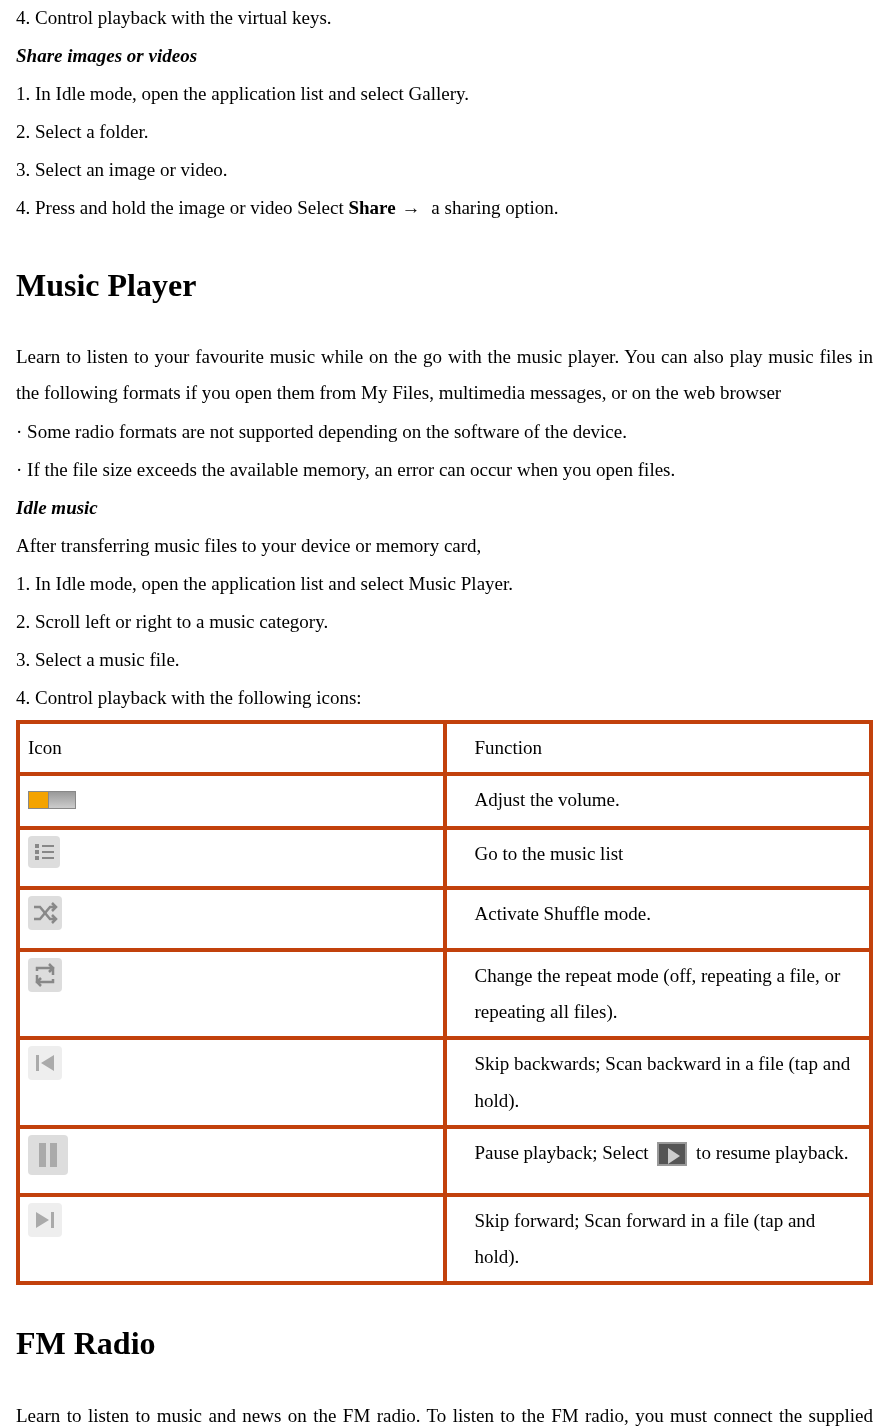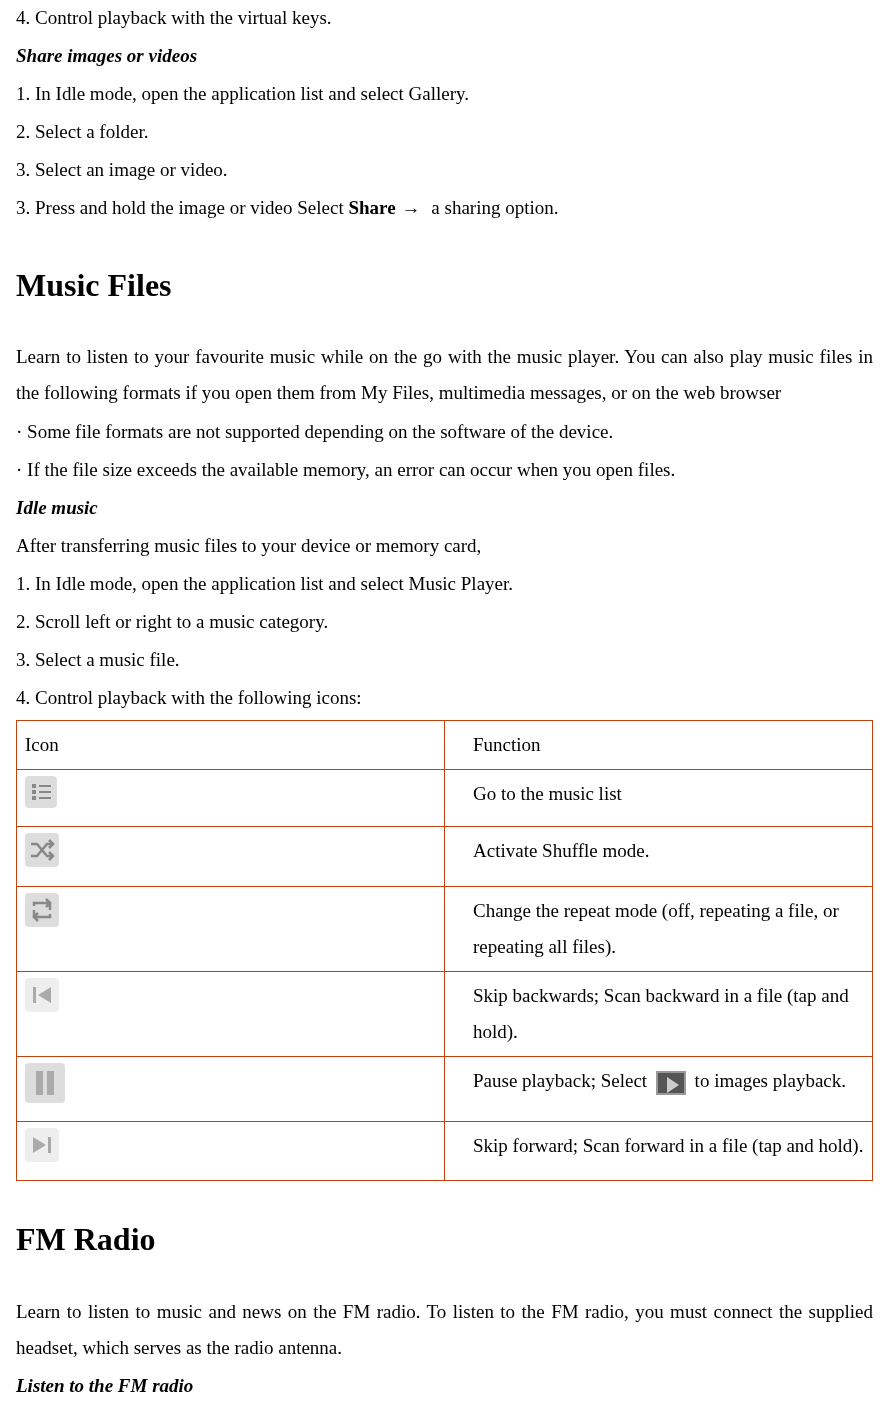--- a/index.html
+++ b/index.html
@@ -37,21 +37,21 @@
     }
     .bullet {
       margin-bottom: 2px;
     }
     table {
       border-collapse: collapse;
       width: 100%;
       margin-top: 4px;
     }
     td {
-      border: 1px solid #c2410c;
+      border: 4px solid #c2410c;
       padding: 6px 8px;
       vertical-align: top;
       line-height: 1.9;
     }
     td:first-child {
       width: 50%;
     }
     td:last-child {
       width: 50%;
       padding-left: 28px;
@@ -137,45 +137,56 @@
 </head>
 <body>
 
 <div class="step">4. Control playback with the virtual keys.</div>
 
 <div class="subheading">Share images or videos</div>
 <div class="step">1. In Idle mode, open the application list and select Gallery.</div>
 <div class="step">2. Select a folder.</div>
 <div class="step">3. Select an image or video.</div>
 <div class="step">
-  <span>3. Press and hold the image or video Select </span><b>Share</b><span class="arrow">→</span><span>  a sharing option.</span>
+  <span>4. Press and hold the image or video Select </span><b>Share</b><span class="arrow">→</span><span>  a sharing option.</span>
 </div>
 
-<h2>Music Files</h2>
+<h2>Music Player</h2>
 
 <div class="para">Learn to listen to your favourite music while on the go with the music player. You can also play music files in the following formats if you open them from My Files, multimedia messages, or on the web browser</div>
-<div class="bullet">· Some file formats are not supported depending on the software of the device.</div>
+<div class="bullet">· Some radio formats are not supported depending on the software of the device.</div>
 <div class="bullet">· If the file size exceeds the available memory, an error can occur when you open files.</div>
 
 <div class="subheading">Idle music</div>
 <div class="step">After transferring music files to your device or memory card,</div>
 <div class="step">1. In Idle mode, open the application list and select Music Player.</div>
 <div class="step">2. Scroll left or right to a music category.</div>
 <div class="step">3. Select a music file.</div>
 <div class="step">4. Control playback with the following icons:</div>
 
 <table>
   <tbody>
       <tr>
     <td>Icon</td>
     <td>Function</td>
   </tr>
   <tr>
     <td>
       <span class="icon-wrap">
+        <span class="volume-icon">
+              <span class="filled"></span>
+              <span class="empty"></span>
+            </span>
+      </span>
+    </td>
+    <td>Adjust the volume.</td>
+  </tr>
+  <tr>
+    <td>
+      <span class="icon-wrap">
         <span class="list-icon"></span>
       </span>
     </td>
     <td>Go to the music list</td>
   </tr>
   <tr>
     <td>
       <span class="icon-wrap">
         <svg class="svg-icon" viewBox="0 0 34 34">
           <rect x="0" y="0" width="34" height="34" fill="#ddd" rx="4"></rect>
@@ -216,21 +227,21 @@
         <svg width="40" height="40" viewBox="0 0 40 40">
           <rect x="0" y="0" width="40" height="40" fill="#ddd" rx="4"></rect>
           <rect x="11" y="8" width="7" height="24" fill="#aaa"></rect>
           <rect x="22" y="8" width="7" height="24" fill="#aaa"></rect>
         </svg>
       </span>
     </td>
     <td>
       <span>Pause playback; Select</span>
       <span class="inline-play"></span>
-      <span> to images playback.</span>
+      <span> to resume playback.</span>
     </td>
   </tr>
   <tr>
     <td>
       <span class="icon-wrap">
         <svg class="svg-icon" viewBox="0 0 34 34">
           <rect x="0" y="0" width="34" height="34" fill="#eee" rx="4"></rect>
           <polygon points="8,9 8,25 21,17" fill="#aaa"></polygon>
           <rect x="23" y="9" width="3" height="16" fill="#aaa"></rect>
         </svg>

